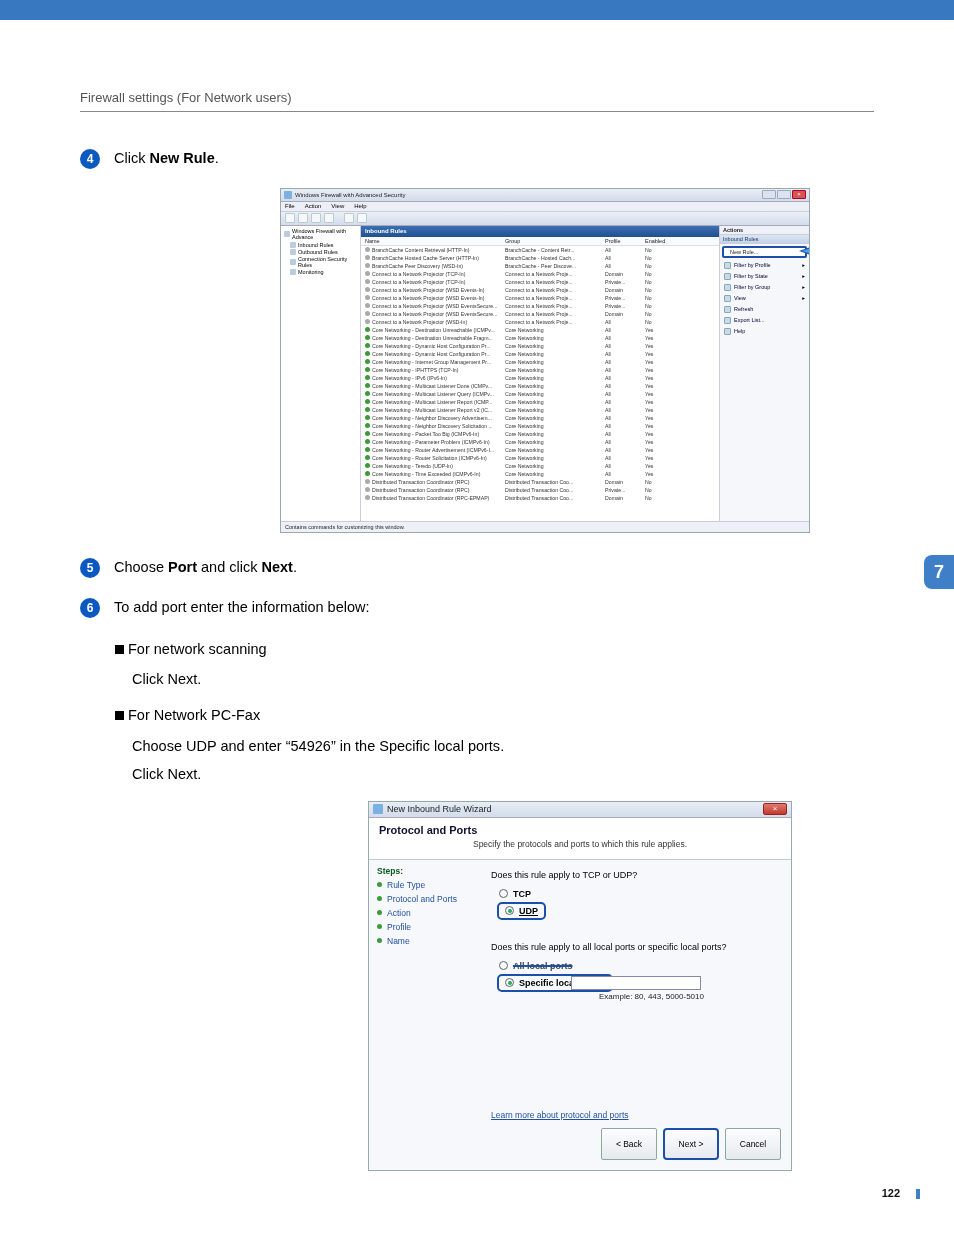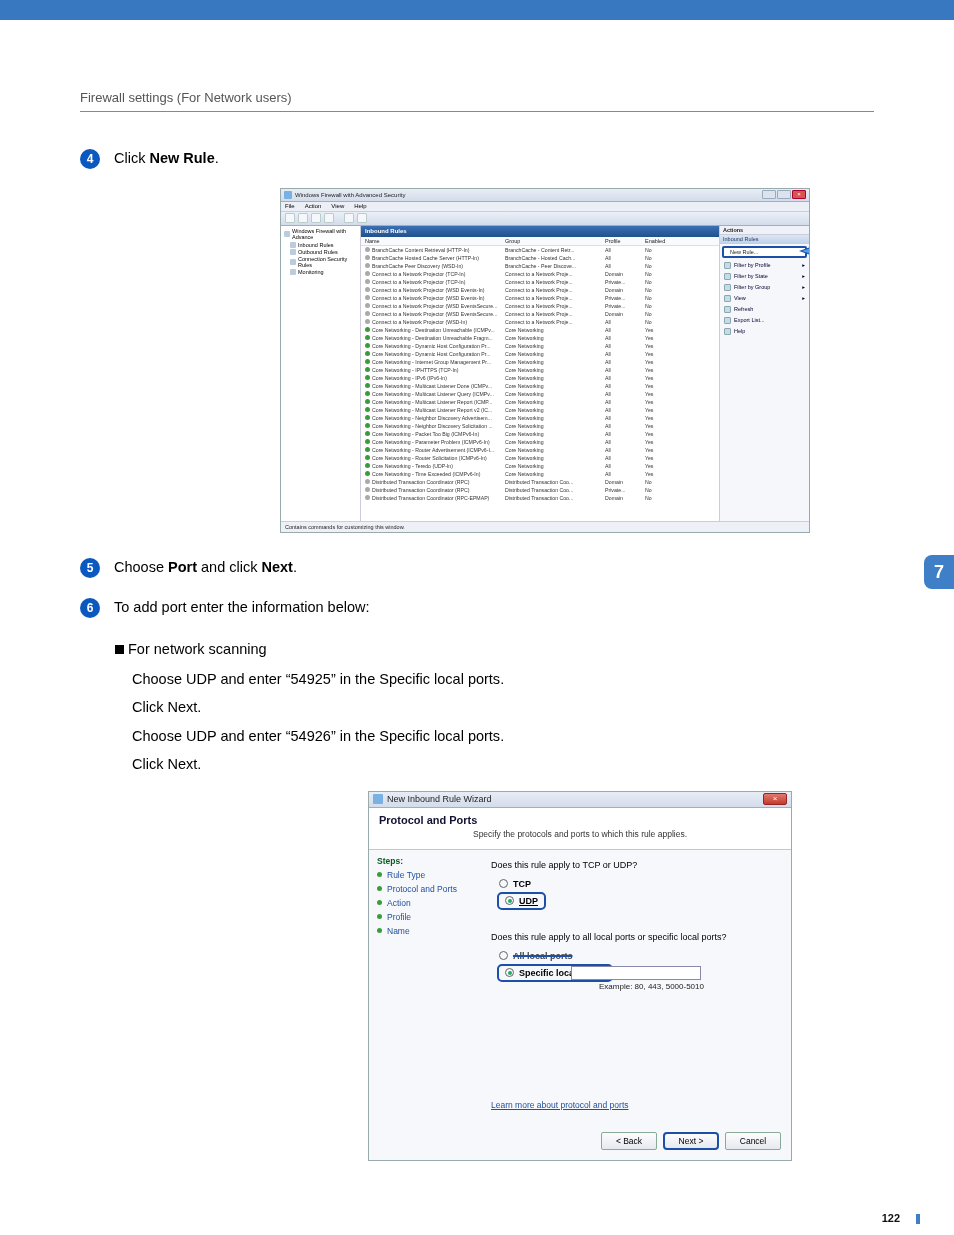--- a/index.html
+++ b/index.html
@@ -362,21 +362,21 @@
     text-decoration: underline;
   }
   .shot2 .btn-row {
     position: absolute;
     right: 10px;
     bottom: 10px;
     display: flex;
     gap: 6px;
   }
   .shot2 .btn {
-    width: 56px; height: 18px;
+    width: 56px; height: 32px;
     background: linear-gradient(#fdfdfe, #e6e9ef);
     border: 1px solid #8a9;
     border-radius: 2px;
     font-size: 8.5px;
     display: inline-flex;
     align-items: center;
     justify-content: center;
     color: #000;
   }
   .shot2 .btn.next {
@@ -397,21 +397,21 @@
     display: flex;
     align-items: center;
     justify-content: center;
     font-size: 18px;
     font-weight: bold;
   }
   
   .page-num {
     position: absolute;
     right: 54px;
-    bottom: 11px;
+    bottom: 36px;
     font-size: 11px;
     font-weight: bold;
     color: #111;
   }
   .page-num::after {
     content: "";
     position: absolute;
     right: -20px;
     top: 2px;
     width: 4px; height: 10px;
@@ -849,25 +849,26 @@
     <span class="step-num">6</span>
     <span class="step-text">To add port enter the information below:</span>
   </div>
 
   <div class="sub-block">
     <div class="bullet-row">
         <span class="square-bullet"></span>
         <span>For network scanning</span>
       </div>
     <div class="indent">
-      <span>Choose </span><span class="bold">UDP</span><span> and enter “</span><span class="bold">54925</span><span>” in the </span><span class="bold">Specific local ports</span><span>.</span>
-    </div>
-    <div class="indent">
       <span>Click </span><span class="bold">Next</span><span>.</span>
     </div>
+    <div class="bullet-row" style="margin-top:10px;">
+        <span class="square-bullet"></span>
+        <span>For Network PC-Fax</span>
+      </div>
     <div class="indent">
       <span>Choose </span><span class="bold">UDP</span><span> and enter “</span><span class="bold">54926</span><span>” in the </span><span class="bold">Specific local ports</span><span>.</span>
     </div>
     <div class="indent">
       <span>Click </span><span class="bold">Next</span><span>.</span>
     </div>
   </div>
 
   <div class="shot2">
     <div class="titlebar">

